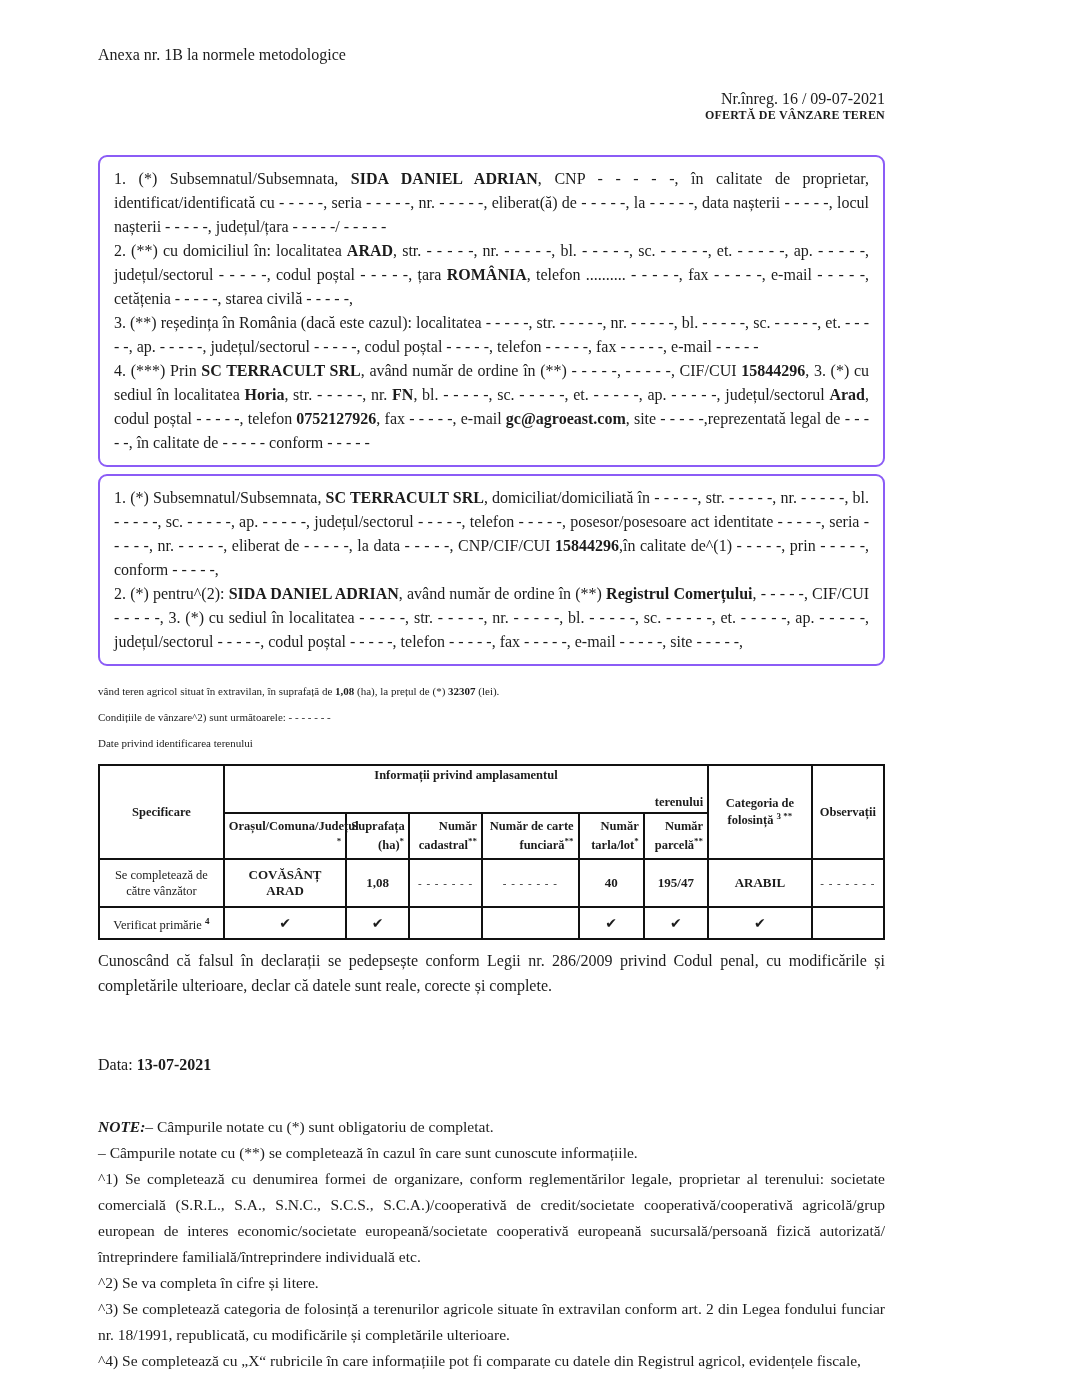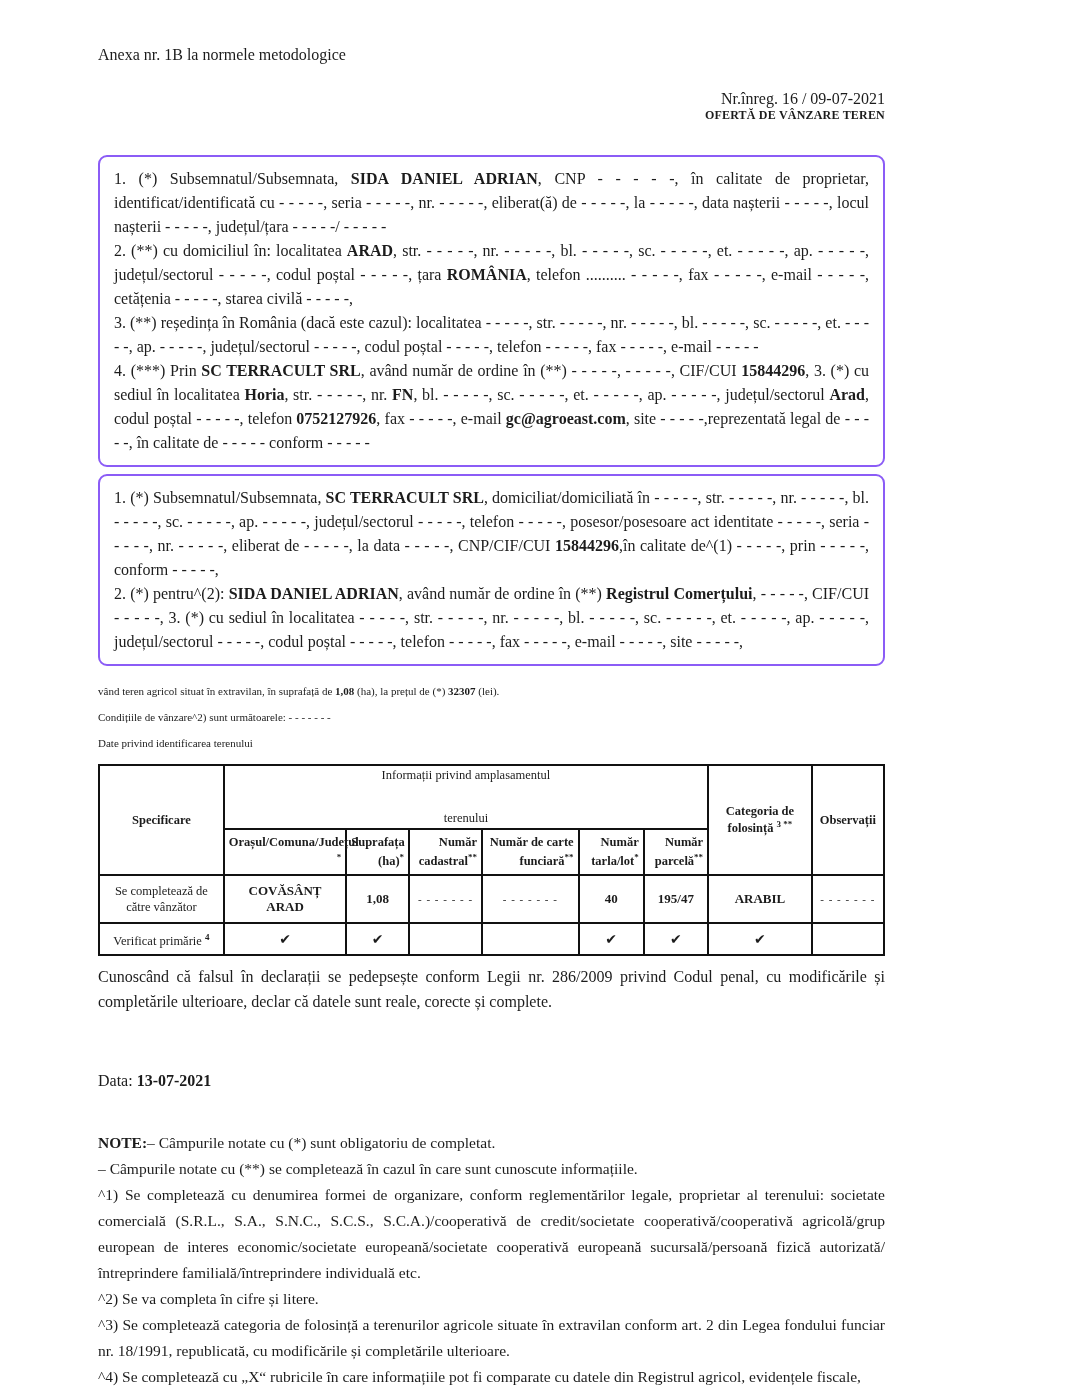--- a/index.html
+++ b/index.html
@@ -39,23 +39,23 @@
     border-collapse: collapse;
     margin-top: 8px;
     font-size: 12.5px;
     table-layout: fixed;
   }
   table.land-table th, table.land-table td {
     border: 2px solid #111;
     padding: 2px 4px;
     vertical-align: middle;
   }
-  th.group-head { font-weight: normal; text-align: center; padding: 4px 2px; }
+  th.group-head { font-weight: bold; text-align: center; padding: 4px 2px; }
   th.group-head .gh-line { display: block; }
-  th.group-head .gh-line + .gh-line { margin-top: 28px; }
+  th.group-head .gh-line + .gh-line { margin-top: 12px; text-align: right; }
   th.rowspan-head { font-weight: bold; text-align: center; }
   th.sub-head { font-weight: bold; text-align: right; height: 46px; font-size: 12.5px; line-height: 15px; }
   td.row-label { text-align: center; font-weight: normal; font-size: 12.5px; line-height: 16px; padding-left: 7px; }
   td.val { text-align: center; }
   td.val.bold { font-weight: bold; font-size: 13px; line-height: 16px; }
   td.val.dashes { font-size: 11px; letter-spacing: 1px; color: #222; }
   tr.seller-row td { height: 48px; }
   tr.verify-row td { height: 32px; }
   .check {
     font-family: "DejaVu Sans", sans-serif;
@@ -64,21 +64,21 @@
   sup { font-size: 9px; font-weight: bold; }
   .sub-head sup { font-size: 9px; }
 
   .declaration { font-size: 16px; line-height: 25px; text-align: justify; margin-top: 8px; }
 
   .date-line { font-size: 16px; margin-top: 58px; }
 
   .notes { margin-top: 40px; font-size: 15.5px; line-height: 26px; }
   .notes p { margin: 0; }
   .note-justify { text-align: justify; }
-  .note-label { font-weight: bold; }
+  .note-label { font-weight: bold; font-style: italic; }
 </style>
 </head>
 <body>
 
 <div class="page">
   <div class="content">
 
     <div class="annex">Anexa nr. 1B la normele metodologice</div>
     <div class="reg">Nr.înreg. 16 / 09-07-2021</div>
     <div class="doc-title">OFERTĂ DE VÂNZARE TEREN</div>

